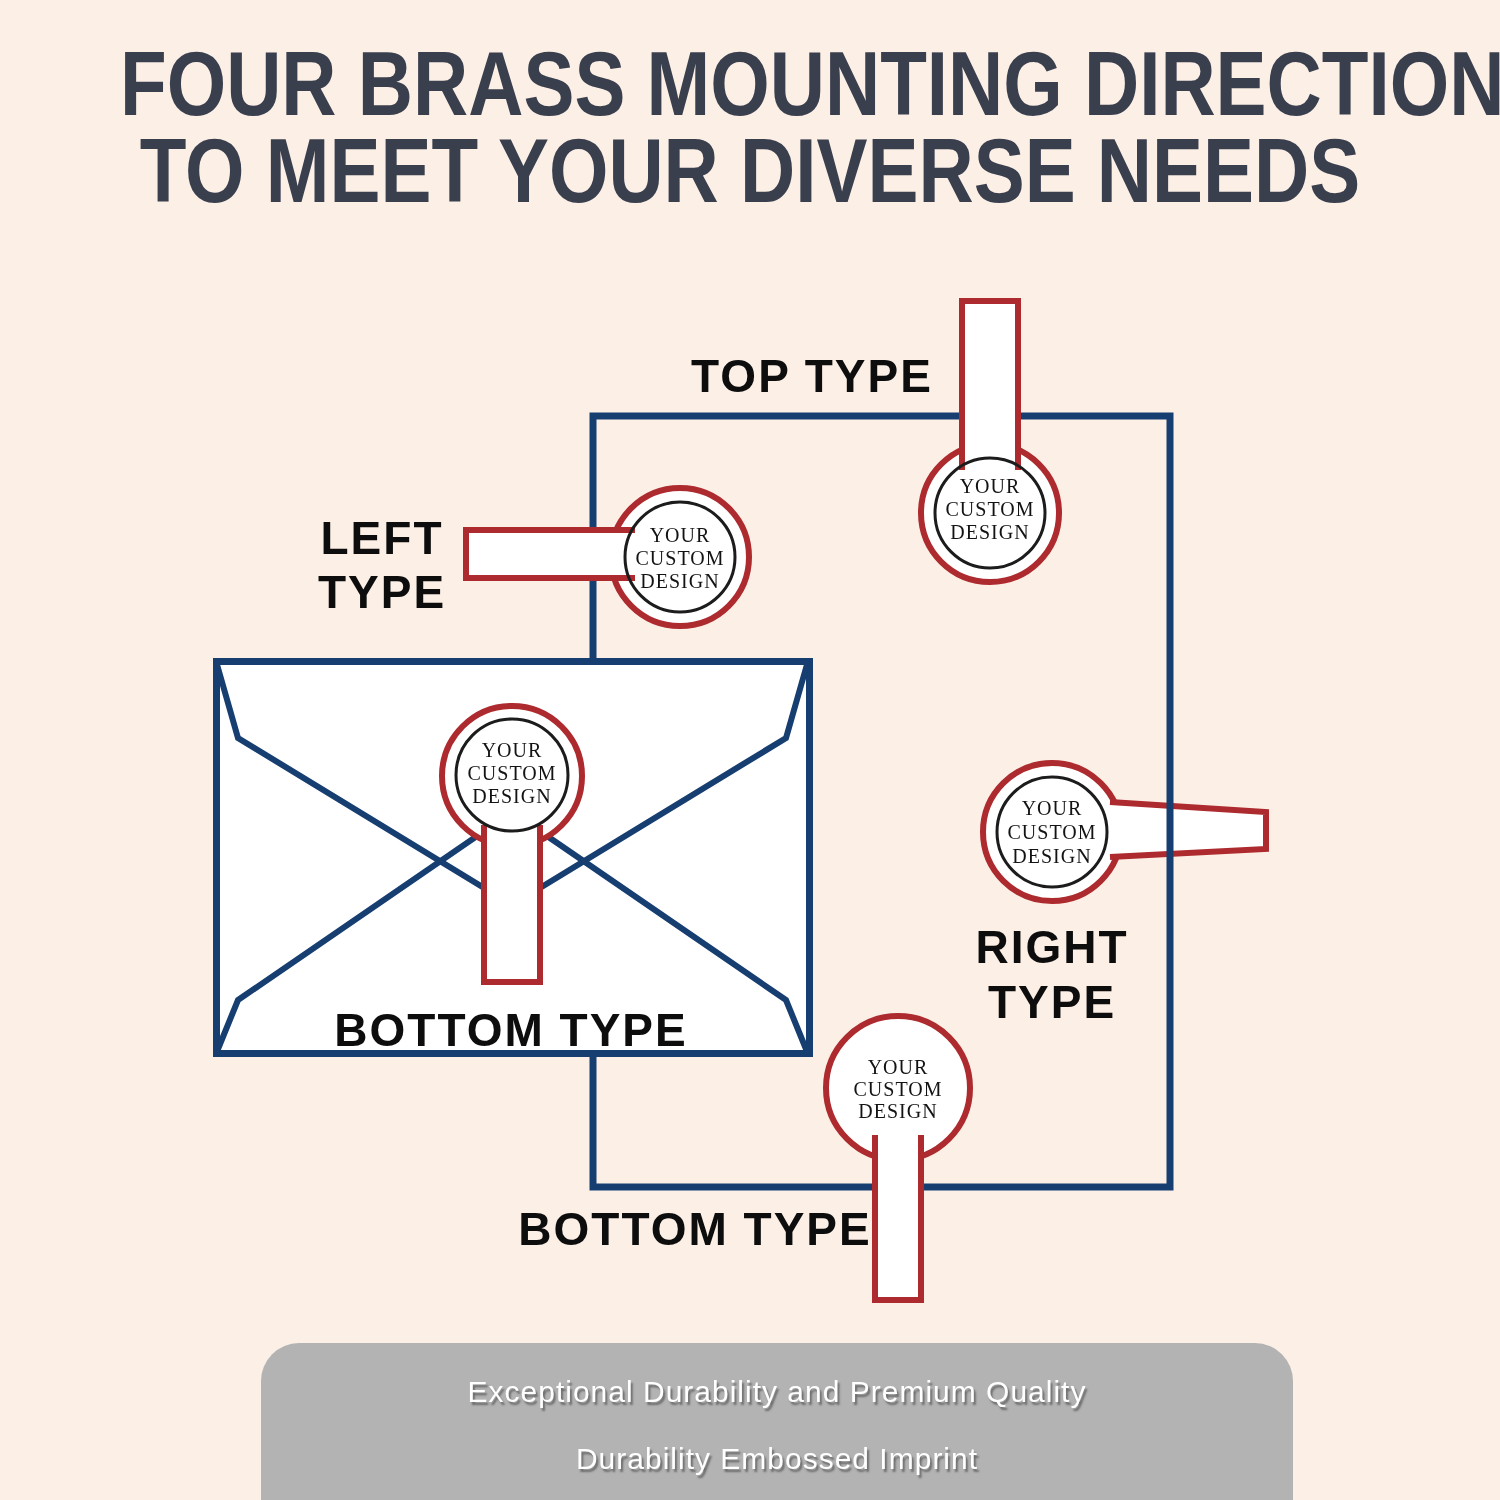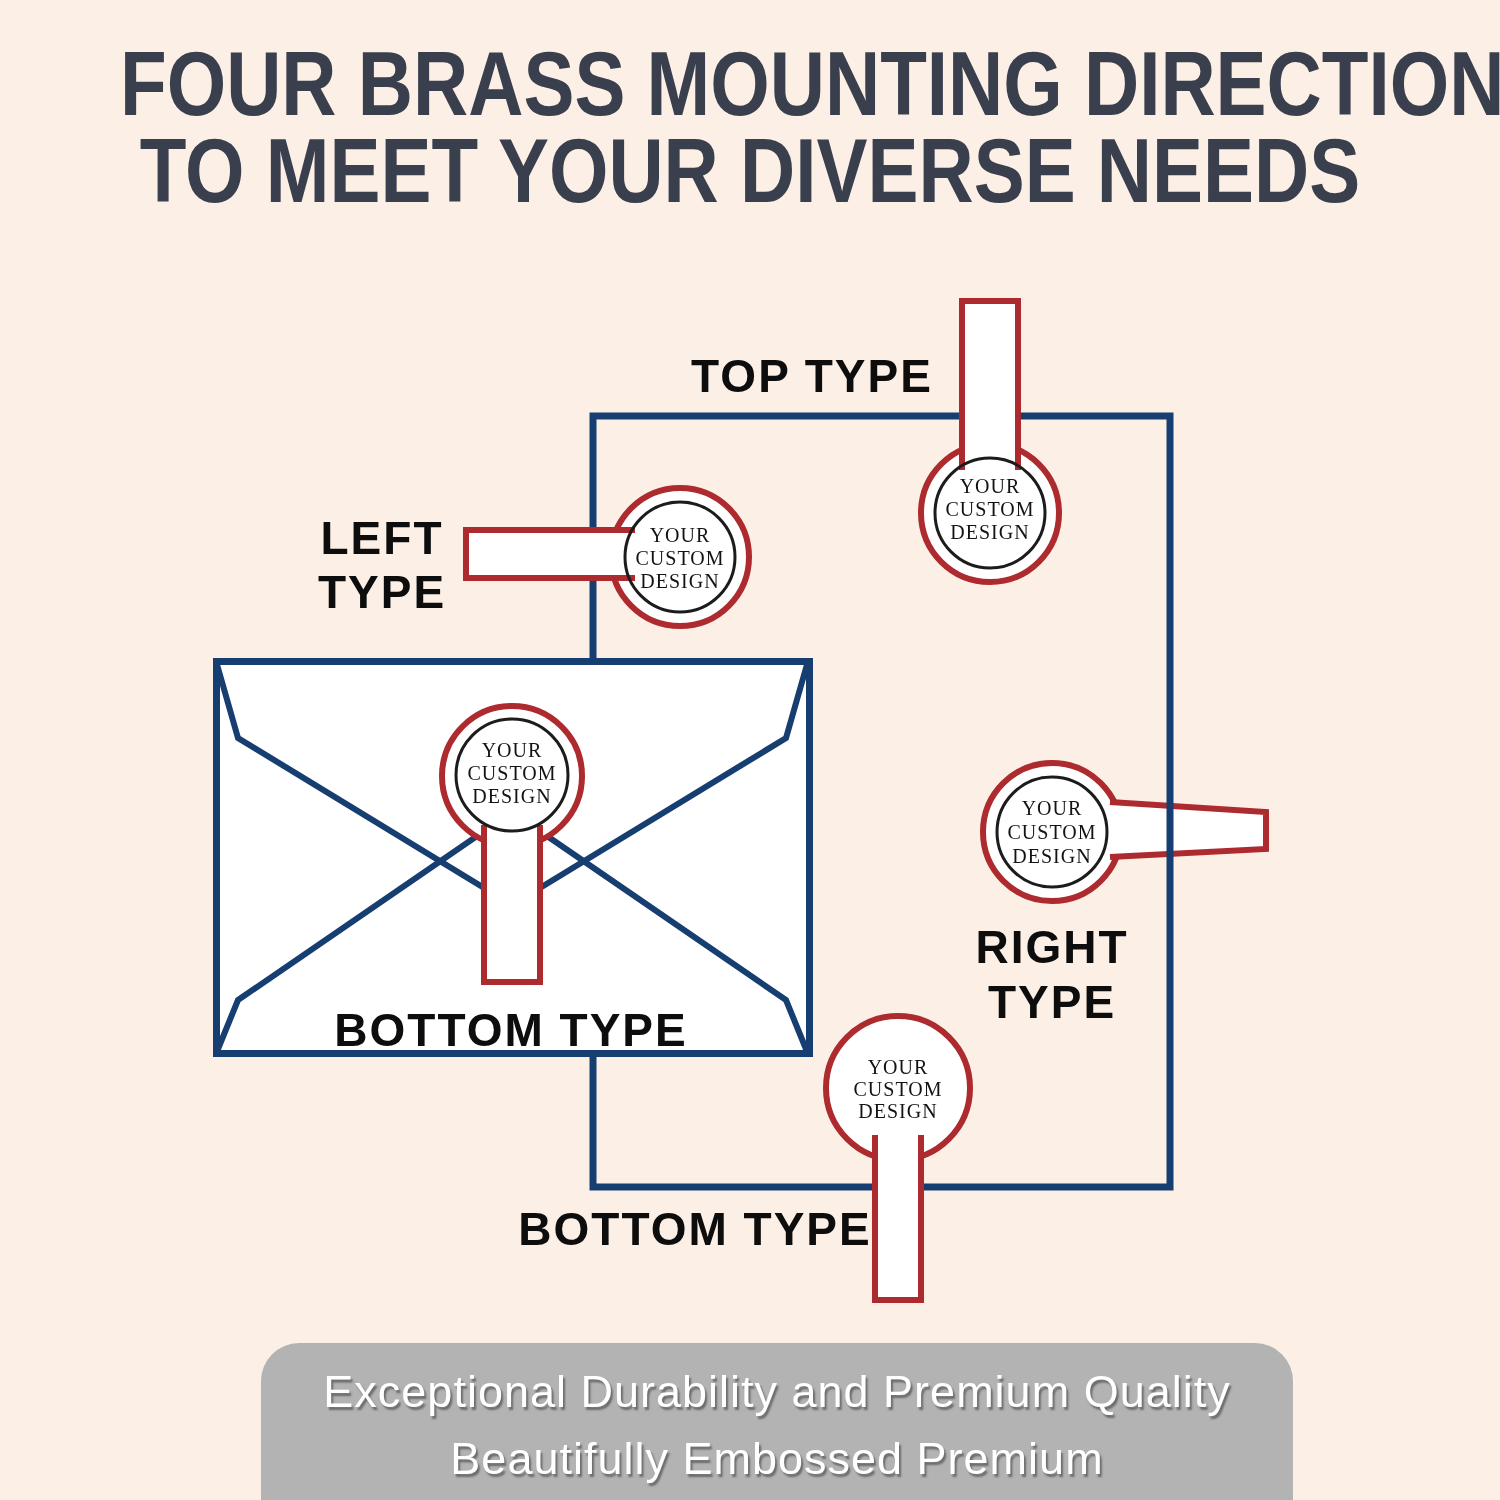--- a/index.html
+++ b/index.html
@@ -29,21 +29,21 @@
     text-anchor:middle;letter-spacing:1px;}
   .label{font-family:"Liberation Sans",sans-serif;font-weight:bold;font-size:46px;
     fill:#0d0d0d;text-anchor:middle;letter-spacing:2px;}
 
   .banner{
     position:absolute;left:261px;top:1343px;width:1032px;height:200px;
     background:var(--banner);border-radius:38px;text-align:center;
     padding-top:15px;
   }
   .banner-line{
-    color:var(--banner-text);font-size:45px;line-height:67px;letter-spacing:1px;
+    color:var(--banner-text);font-size:30px;line-height:67px;letter-spacing:1px;
     text-shadow:2px 3px 2px rgba(95,95,95,0.85);white-space:nowrap;
   }
 </style>
 </head>
 <body>
 
 <div class="canvas">
 
   <div class="title">
     <div>FOUR BRASS MOUNTING DIRECTIONS</div>
@@ -108,16 +108,16 @@
     <text class="label" x="382" y="554">LEFT</text>
     <text class="label" x="382" y="608">TYPE</text>
     <text class="label" x="1052" y="963">RIGHT</text>
     <text class="label" x="1052" y="1018">TYPE</text>
     <text class="label" x="511" y="1046">BOTTOM TYPE</text>
     <text class="label" x="695" y="1245">BOTTOM TYPE</text>
   </svg>
 
   <div class="banner">
     <div class="banner-line">Exceptional Durability and Premium Quality</div>
-    <div class="banner-line">Beautifully Embossed Premium</div>
+    <div class="banner-line">Durability Embossed Imprint</div>
   </div>
 
 </div>
 
 </body></html>

